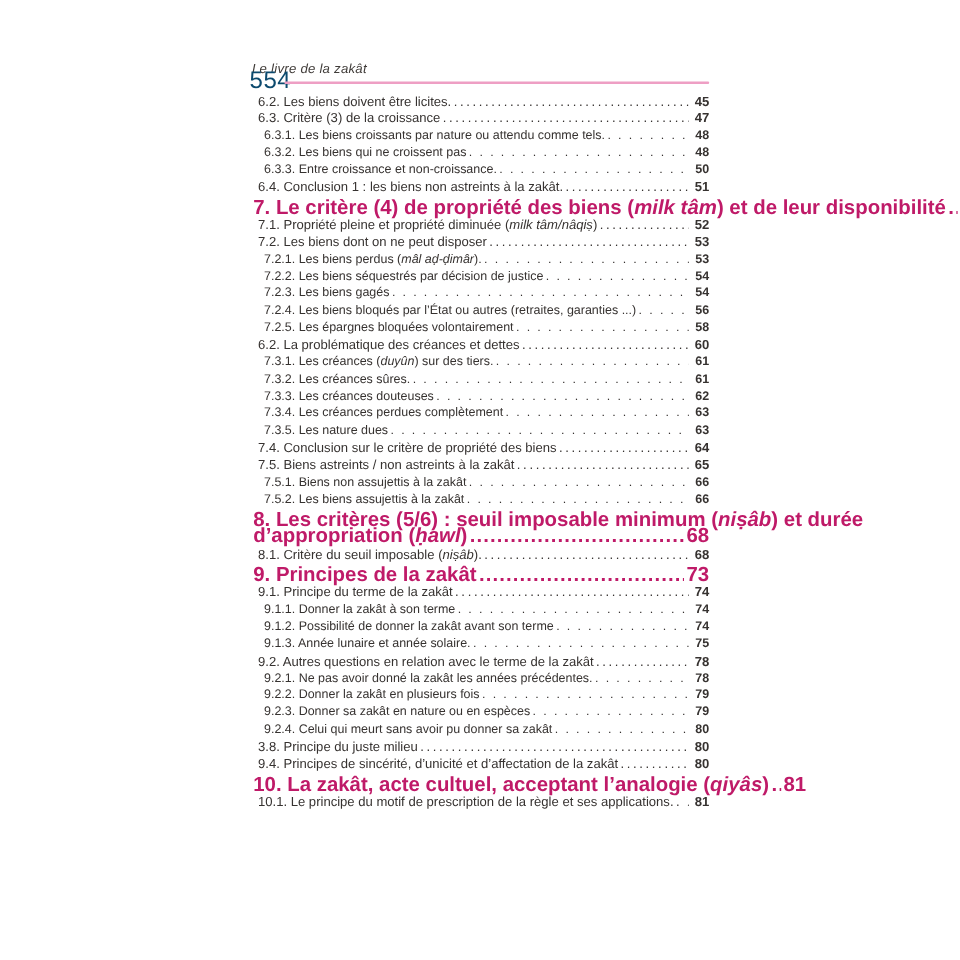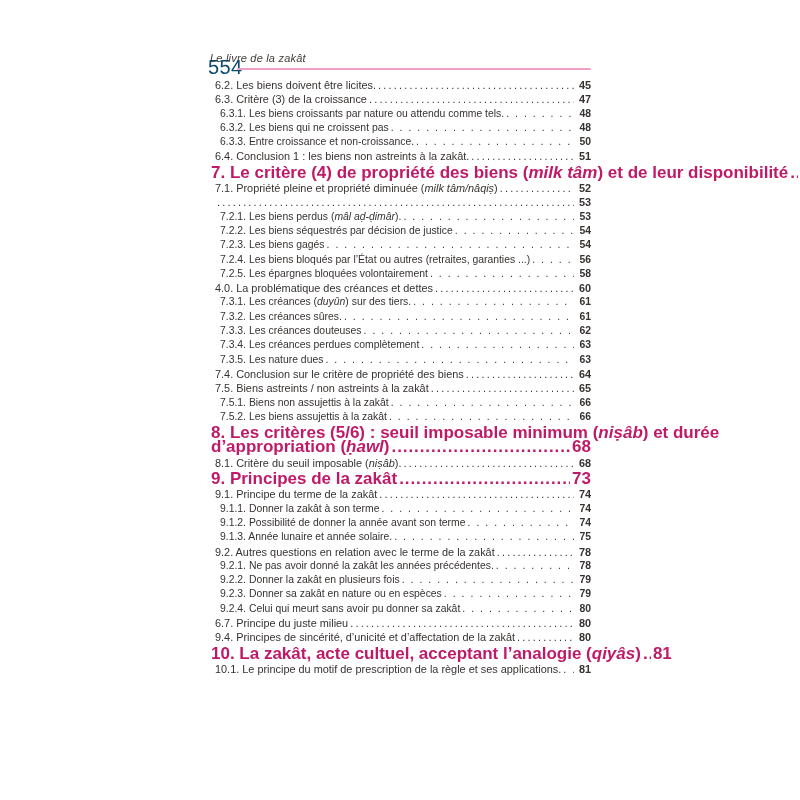--- a/index.html
+++ b/index.html
@@ -117,20 +117,21 @@
         </div>
         <div class="row l2">
           <div class="line">
             <span class="label"><span>7.1. Propriété pleine et propriété diminuée (</span><em>milk tâm/nâqiṣ</em><span>) </span></span>
             <span class="leader dense"></span>
             <span class="pg">52</span>
           </div>
         </div>
         <div class="row l2">
           <div class="line">
+            <span class="label"><span>7.2. Les biens dont on ne peut disposer</span></span>
             <span class="leader dense"></span>
             <span class="pg">53</span>
           </div>
         </div>
         <div class="row l3">
           <div class="line">
             <span class="label"><span>7.2.1. Les biens perdus (</span><em>mâl aḍ-ḍimâr</em><span>).</span></span>
             <span class="leader spaced"></span>
             <span class="pg">53</span>
           </div>
@@ -158,21 +159,21 @@
         </div>
         <div class="row l3">
           <div class="line">
             <span class="label"><span>7.2.5. Les épargnes bloquées volontairement </span></span>
             <span class="leader spaced"></span>
             <span class="pg">58</span>
           </div>
         </div>
         <div class="row l2">
           <div class="line">
-            <span class="label"><span>4.0. La problématique des créances et dettes</span></span>
+            <span class="label"><span>6.2. La problématique des créances et dettes</span></span>
             <span class="leader dense"></span>
             <span class="pg">60</span>
           </div>
         </div>
         <div class="row l3">
           <div class="line">
             <span class="label"><span>7.3.1. Les créances (</span><em>duyûn</em><span>) sur des tiers.</span></span>
             <span class="leader spaced"></span>
             <span class="pg">61</span>
           </div>
@@ -264,21 +265,21 @@
         </div>
         <div class="row l3">
           <div class="line">
             <span class="label"><span>9.1.1. Donner la zakât à son terme </span></span>
             <span class="leader spaced"></span>
             <span class="pg">74</span>
           </div>
         </div>
         <div class="row l3">
           <div class="line">
-            <span class="label"><span>9.1.2. Possibilité de donner la année avant son terme </span></span>
+            <span class="label"><span>9.1.2. Possibilité de donner la zakât avant son terme </span></span>
             <span class="leader spaced"></span>
             <span class="pg">74</span>
           </div>
         </div>
         <div class="row l3">
           <div class="line">
             <span class="label"><span>9.1.3. Année lunaire et année solaire.</span></span>
             <span class="leader spaced"></span>
             <span class="pg">75</span>
           </div>
@@ -313,21 +314,21 @@
         </div>
         <div class="row l3">
           <div class="line">
             <span class="label"><span>9.2.4. Celui qui meurt sans avoir pu donner sa zakât </span></span>
             <span class="leader spaced"></span>
             <span class="pg">80</span>
           </div>
         </div>
         <div class="row l2">
           <div class="line">
-            <span class="label"><span>6.7. Principe du juste milieu </span></span>
+            <span class="label"><span>3.8. Principe du juste milieu </span></span>
             <span class="leader dense"></span>
             <span class="pg">80</span>
           </div>
         </div>
         <div class="row l2">
           <div class="line">
             <span class="label"><span>9.4. Principes de sincérité, d’unicité et d’affectation de la zakât</span></span>
             <span class="leader dense"></span>
             <span class="pg">80</span>
           </div>

